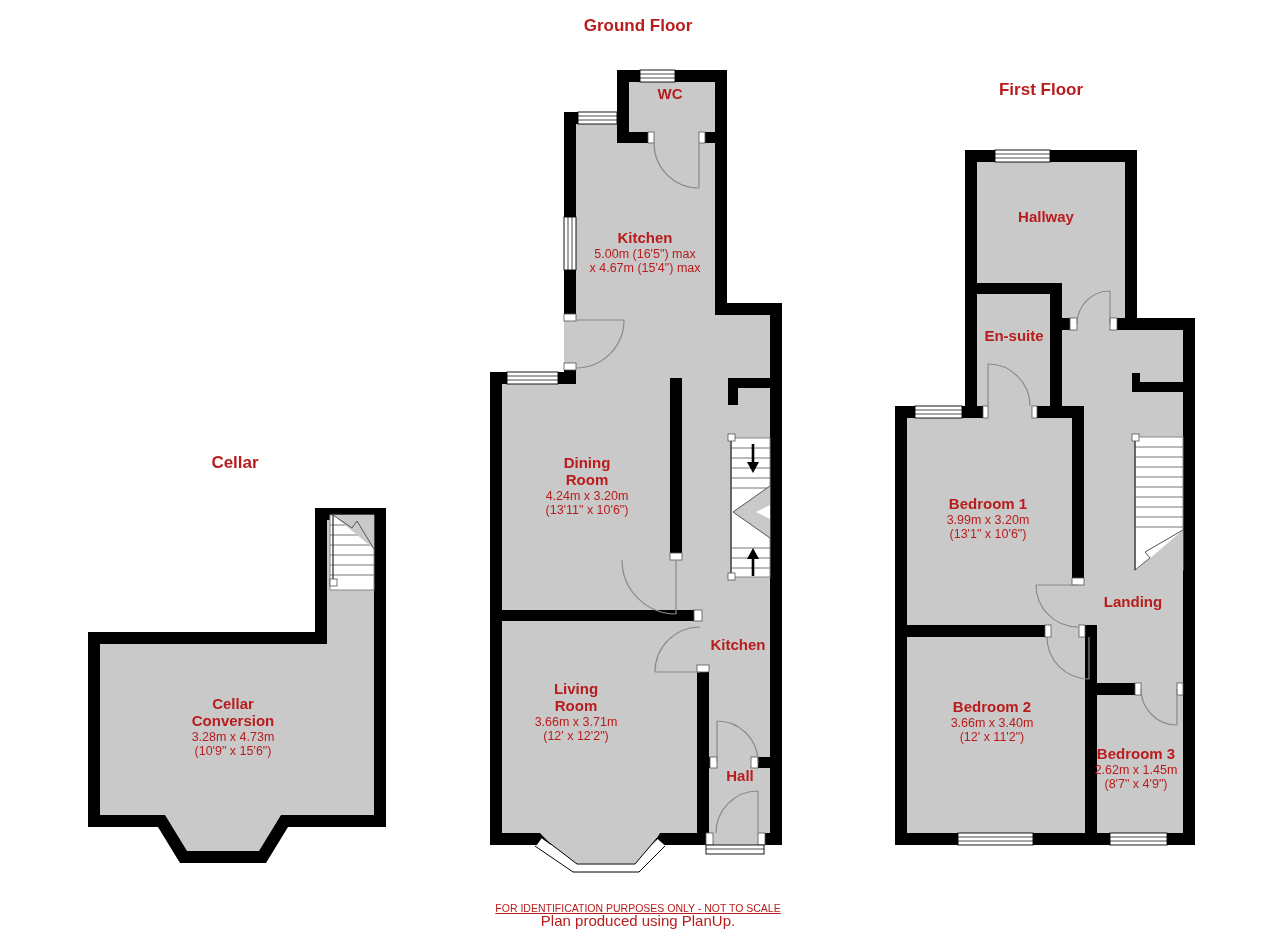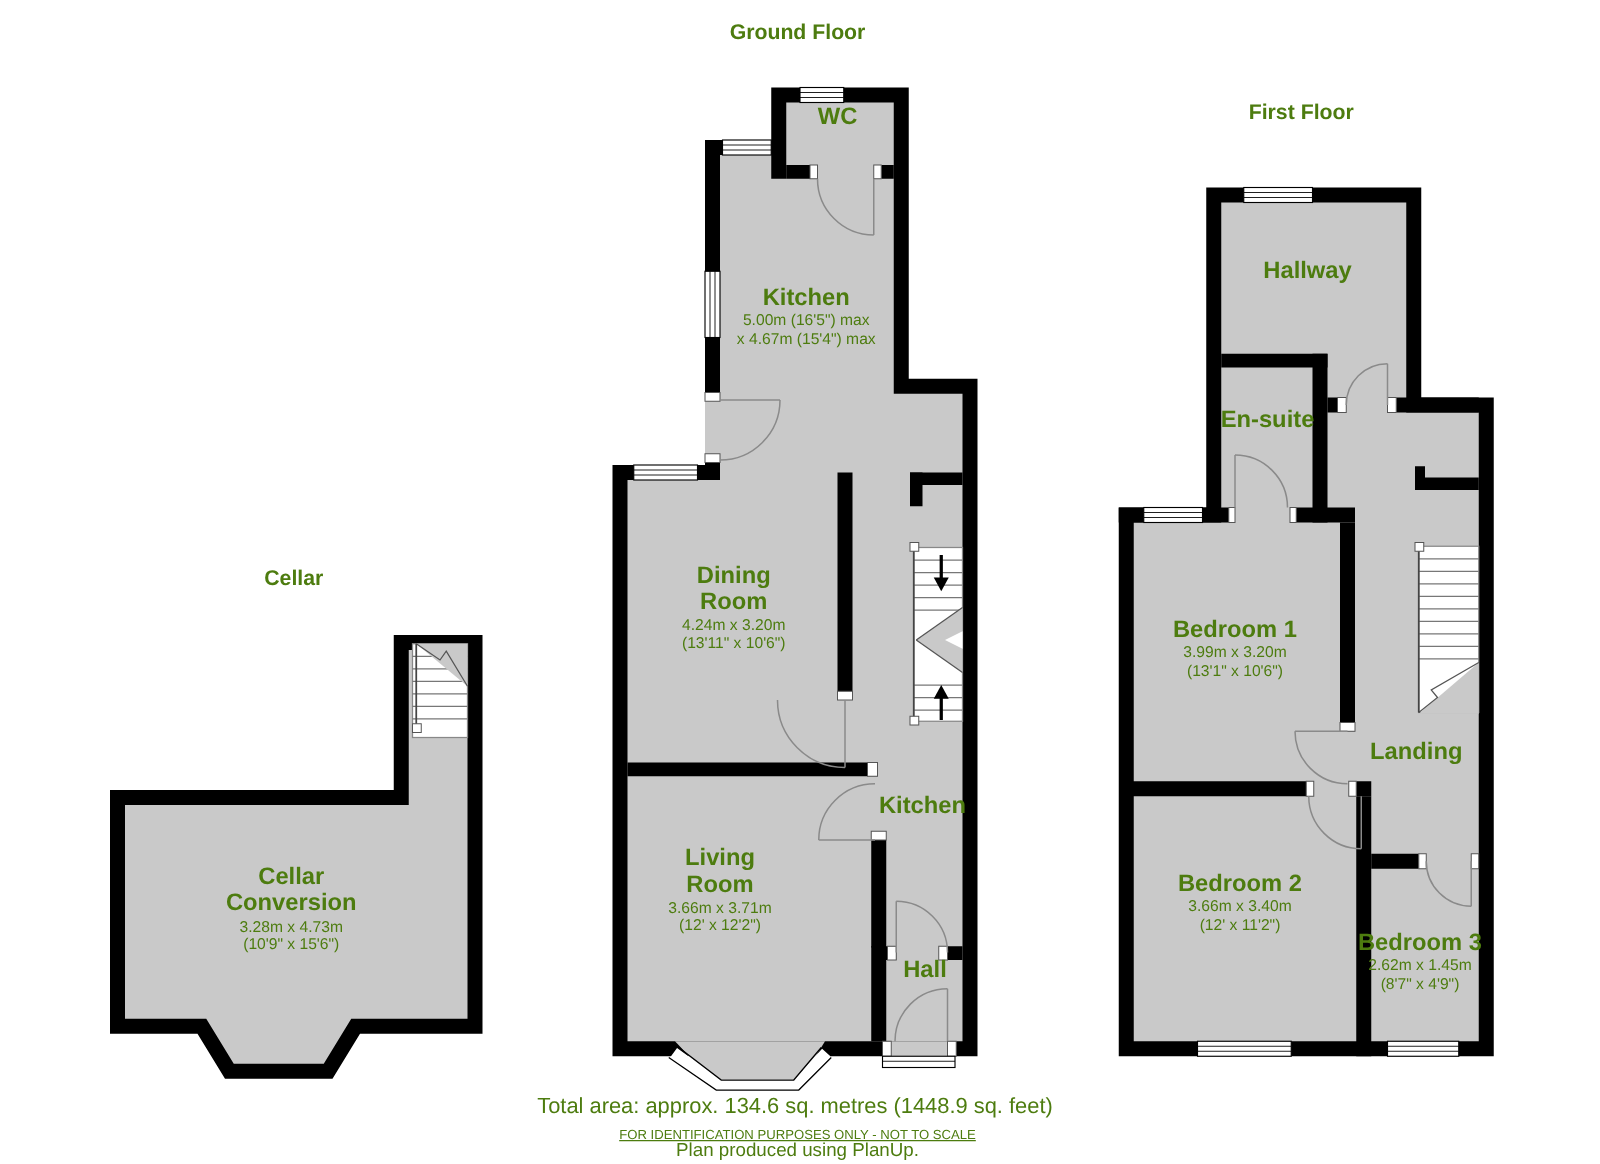--- a/index.html
+++ b/index.html
@@ -3,41 +3,41 @@
 <meta charset="utf-8">
 <style>
   :root{
     --room-fill:#c9c9c9;
     --wall:#000000;
     --door-arc:#8a8a8a;
   }
   html,body{margin:0;padding:0;background:#fff;}
   .canvas{
     position:relative;width:1280px;height:931px;background:#fff;overflow:hidden;
-    font-family:"Liberation Sans",sans-serif;color:#4d7c0f;
+    font-family:"Liberation Sans",sans-serif;color:#b91c1c;
   }
   svg{position:absolute;left:0;top:0;}
   .wall{fill:var(--wall);}
   .rf{fill:var(--room-fill);}
   .win{fill:#ffffff;stroke:#000000;stroke-width:0.9;}
   .winln{stroke:#000000;stroke-width:0.7;}
   .jamb{fill:#ffffff;stroke:#555555;stroke-width:0.8;}
   .arc{stroke:var(--door-arc);stroke-width:1.2;fill:none;}
   .leaf{stroke:var(--door-arc);stroke-width:1.2;}
   .stairbox{fill:#ffffff;stroke:#888888;stroke-width:1;}
   .tread{stroke:#777777;stroke-width:1;}
   .rail{stroke:#444444;stroke-width:1.4;}
   .windr{fill:var(--room-fill);}
   .thin{stroke:#555555;stroke-width:1;fill:none;}
   .arrow{stroke:#000000;stroke-width:2.6;}
   .ahead{fill:#000000;}
   .glass{stroke:#ffffff;stroke-width:9;fill:none;}
   .glassln{stroke:#000000;stroke-width:1;fill:none;}
   .lbl{position:absolute;transform:translate(-50%,-50%);text-align:center;white-space:nowrap;}
-  .lbl .nm{display:block;font-weight:bold;font-size:19px;line-height:1.12;}
+  .lbl .nm{display:block;font-weight:bold;font-size:15px;line-height:1.12;}
   .lbl .dm{display:block;font-size:12.5px;line-height:1.15;}
   .title{font-size:17px;font-weight:bold;}
   .total{font-size:17.5px;}
   .small1{font-size:10.5px;text-decoration:underline;}
   .small2{font-size:15px;}
 </style>
 </head>
 <body>
 
 <div class="canvas">
@@ -303,16 +303,15 @@
   </div>
 
   <div class="lbl title" style="left:235px;top:463px">Cellar</div>
   <div class="lbl" style="left:233px;top:727px">
     <span class="nm">Cellar</span>
     <span class="nm">Conversion</span>
     <span class="dm">3.28m x 4.73m</span>
     <span class="dm">(10'9" x 15'6")</span>
   </div>
 
-  <div class="lbl total" style="left:636px;top:885px">Total area: approx. 134.6 sq. metres (1448.9 sq. feet)</div>
   <div class="lbl small1" style="left:638px;top:908px">FOR IDENTIFICATION PURPOSES ONLY - NOT TO SCALE</div>
   <div class="lbl small2" style="left:638px;top:920px">Plan produced using PlanUp.</div>
 </div>
 
 </body></html>

